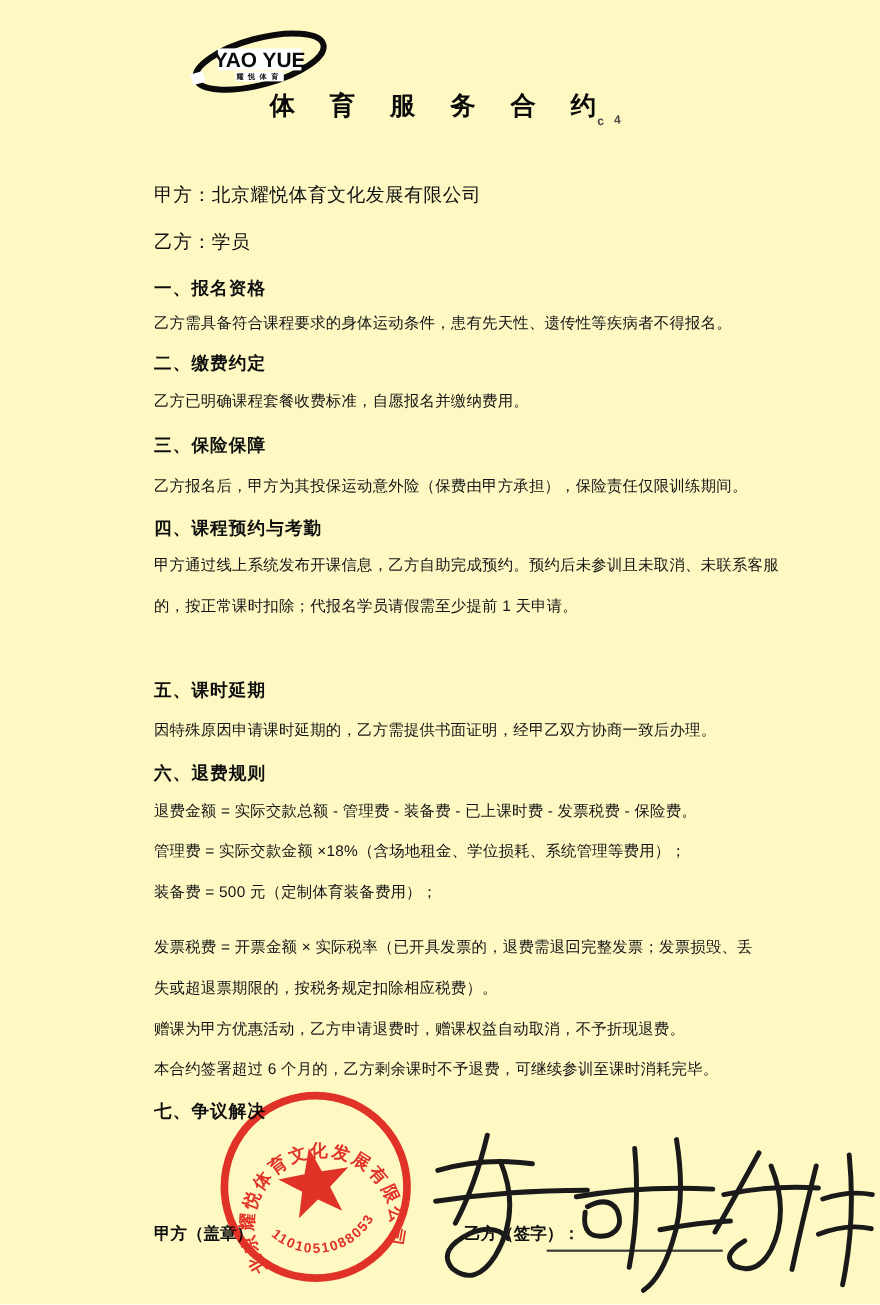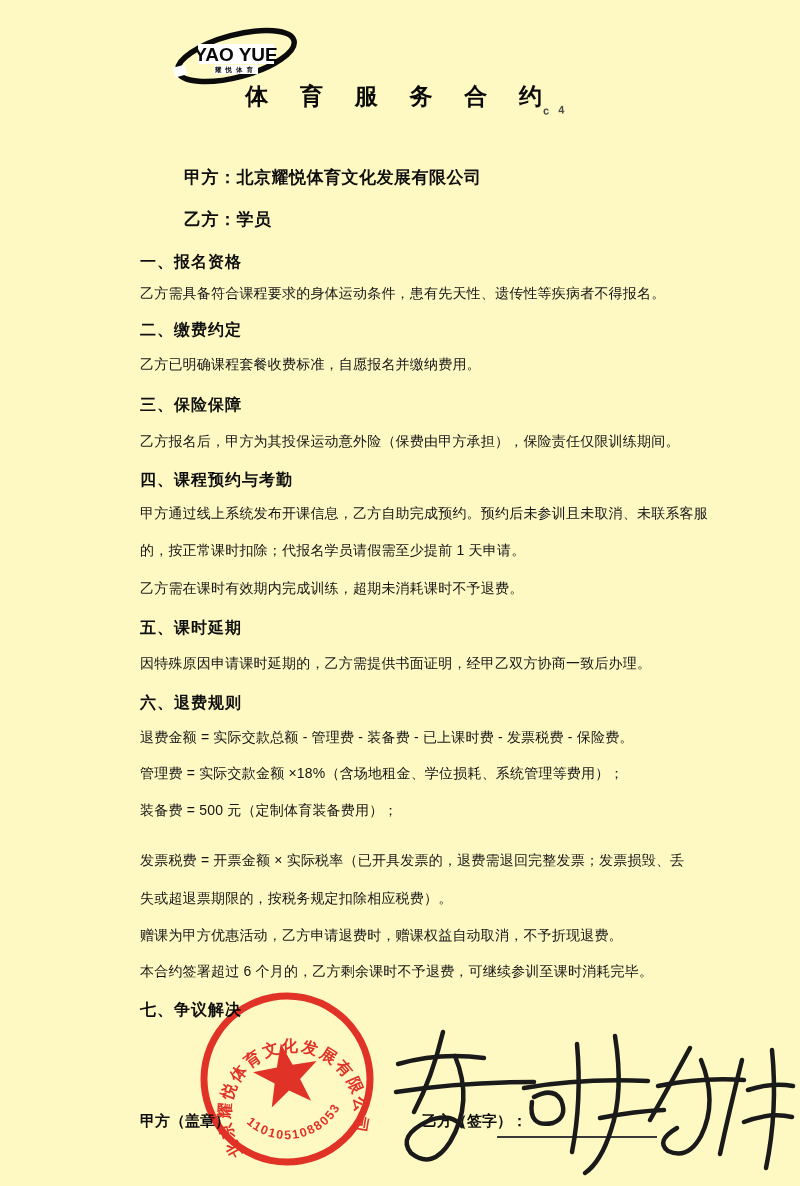--- a/index.html
+++ b/index.html
@@ -13,21 +13,21 @@
   .title{
     position:absolute;left:0;top:81px;width:800px;text-align:center;
     font-size:23px;font-weight:800;letter-spacing:13px;color:#0a0a0a;font-family:Liberation Serif, serif;
   }
   .pencil-mark{
     position:absolute;left:543px;top:104px;font-size:11px;color:#4a4a4a;
     letter-spacing:3px;transform:rotate(-4deg);font-weight:600;
   }
   
   .row{position:absolute;left:140px;white-space:nowrap;}
-  .party{font-size:17px;font-weight:700;letter-spacing:0.5px;margin-left:44px;}
+  .party{font-size:17px;font-weight:400;letter-spacing:0.5px;}
   .h{font-size:16px;font-weight:800;letter-spacing:1px;}
   .t{font-size:14px;font-weight:400;letter-spacing:0.2px;color:#141414;}
   .sign{font-size:15px;font-weight:800;}
   
   .sig-line{position:absolute;left:497px;top:1136px;width:160px;height:0;border-top:2px solid #3a3a3a;}
   
   .stamp{position:absolute;left:197px;top:989px;width:180px;height:180px;z-index:5;
          mix-blend-mode:multiply;opacity:0.92;}
   
   .handwriting{position:absolute;left:0;top:0;width:800px;height:1186px;z-index:6;pointer-events:none;}
@@ -59,21 +59,20 @@
 
   <div class="row h" style="top:320px">二、缴费约定</div>
   <div class="row t" style="top:356px">乙方已明确课程套餐收费标准，自愿报名并缴纳费用。</div>
 
   <div class="row h" style="top:395px">三、保险保障</div>
   <div class="row t" style="top:433px">乙方报名后，甲方为其投保运动意外险（保费由甲方承担），保险责任仅限训练期间。</div>
 
   <div class="row h" style="top:470px">四、课程预约与考勤</div>
   <div class="row t" style="top:505px">甲方通过线上系统发布开课信息，乙方自助完成预约。预约后未参训且未取消、未联系客服</div>
   <div class="row t" style="top:542px">的，按正常课时扣除；代报名学员请假需至少提前 1 天申请。</div>
-  <div class="row t" style="top:580px">乙方需在课时有效期内完成训练，超期未消耗课时不予退费。</div>
 
   <div class="row h" style="top:618px">五、课时延期</div>
   <div class="row t" style="top:655px">因特殊原因申请课时延期的，乙方需提供书面证明，经甲乙双方协商一致后办理。</div>
 
   <div class="row h" style="top:693px">六、退费规则</div>
   <div class="row t" style="top:729px">退费金额 = 实际交款总额 - 管理费 - 装备费 - 已上课时费 - 发票税费 - 保险费。</div>
   <div class="row t" style="top:765px">管理费 = 实际交款金额 ×18%（含场地租金、学位损耗、系统管理等费用）；</div>
   <div class="row t" style="top:802px">装备费 = 500 元（定制体育装备费用）；</div>
   <div class="row t" style="top:890px">失或超退票期限的，按税务规定扣除相应税费）。</div>
   <div class="row t" style="top:852px">发票税费 = 开票金额 × 实际税率（已开具发票的，退费需退回完整发票；发票损毁、丢</div>

